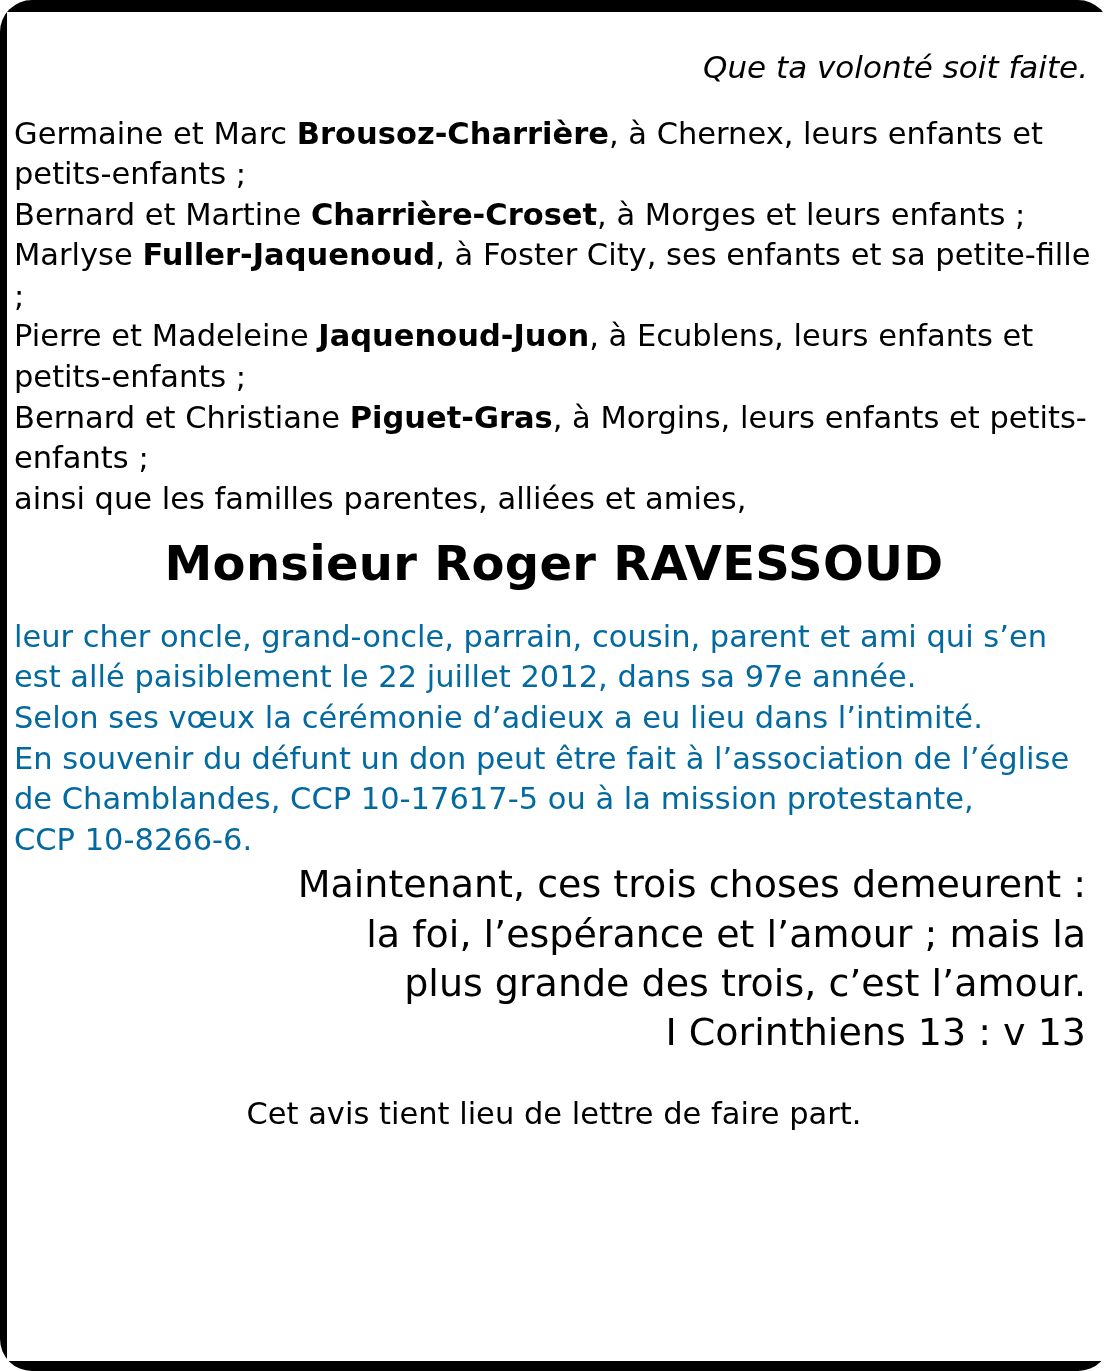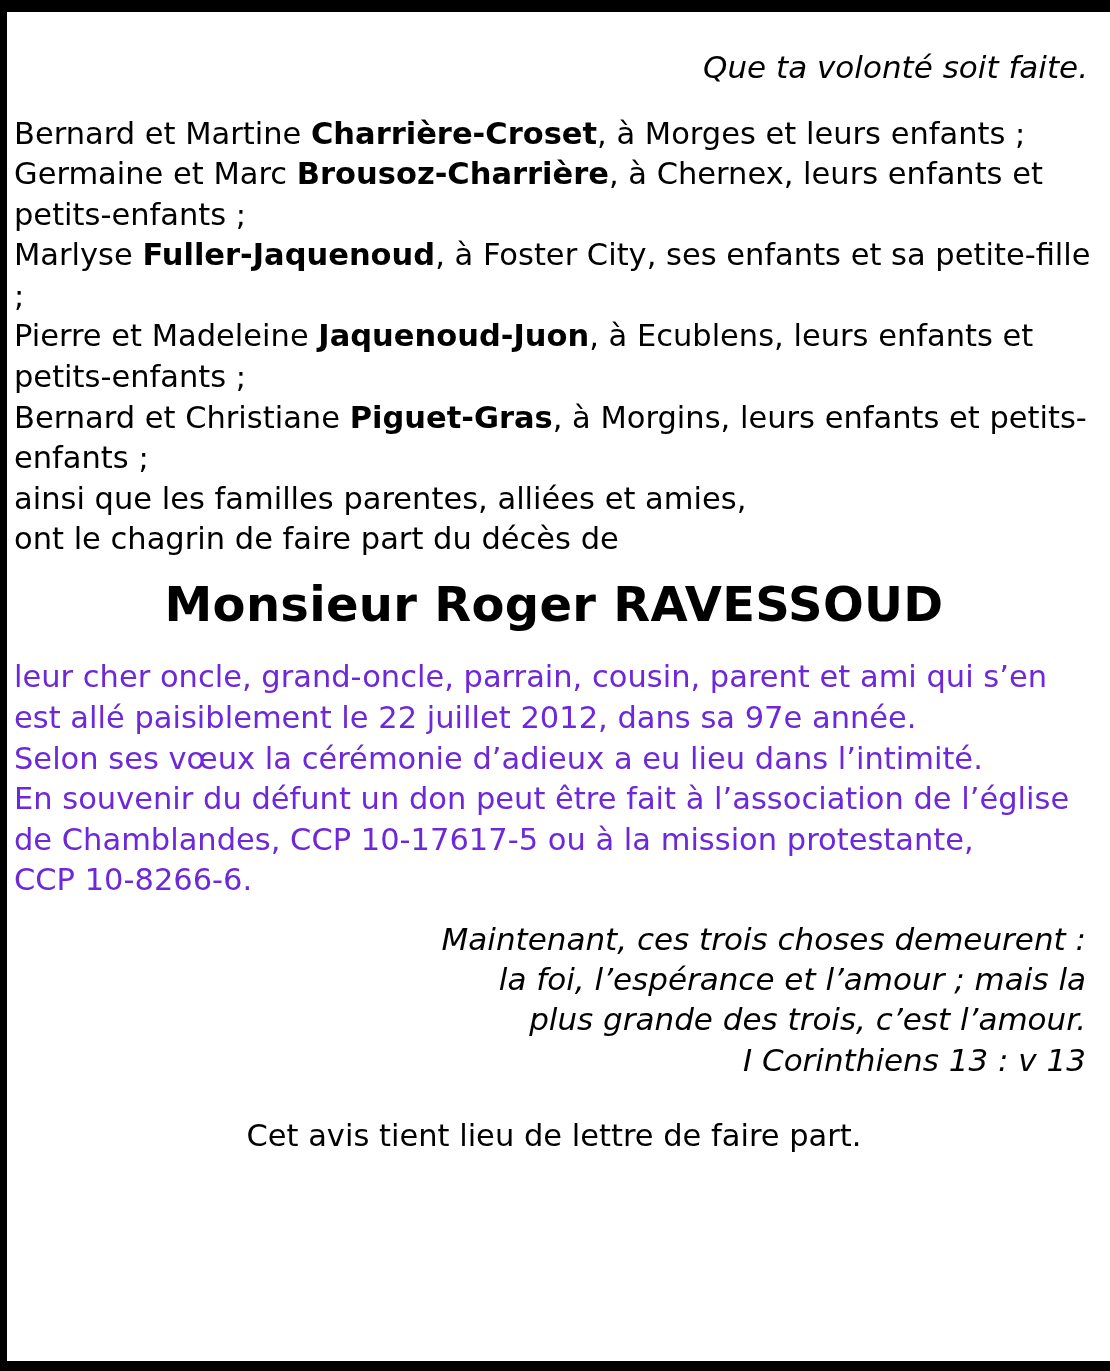--- a/index.html
+++ b/index.html
@@ -10,20 +10,21 @@
   body {
     font-family: "DejaVu Sans", sans-serif;
   }
   .page {
     position: relative;
     width: 1110px;
     height: 1371px;
     background: #ffffff;
     box-sizing: border-box;
     overflow: hidden;
+    border-radius: 32px;
   }
   .top-rule {
     position: absolute;
     top: 0;
     left: 0;
     width: 1110px;
     height: 12px;
     background: #000000;
   }
   .content {
@@ -64,30 +65,28 @@
     font-size: 48px;
     line-height: 1.2;
     margin-top: 16px;
     margin-bottom: 24px;
     letter-spacing: 0.3px;
   }
 
   .body-text {
     font-size: 30.5px;
     line-height: 1.33;
-    color: #6d28d9;
+    color: #0369a1;
   }
   .body-text p { margin: 0; }
 
   .closing-verse {
     text-align: right;
-    font-style: italic;
-    font-size: 31px;
+    font-size: 38px;
     line-height: 1.3;
-    margin-top: 18px;
     padding-right: 8px;
   }
   .closing-verse div { white-space: nowrap; }
 
   .footer-note {
     text-align: center;
     font-size: 30.5px;
     margin-top: 38px;
   }
   .bottom-rule {
@@ -115,27 +114,26 @@
   <div class="top-rule"></div>
   <div class="left-rule"></div>
 
   <div class="content">
 
     <div class="epigraph">
       <div>Que ta volonté soit faite.</div>
     </div>
 
     <div class="family" id="family-list">
+        <p>Germaine et Marc <b>Brousoz-Charrière</b>, à Chernex, leurs enfants et petits-enfants ;</p>
         <p>Bernard et Martine <b>Charrière-Croset</b>, à Morges et leurs enfants ;</p>
-        <p>Germaine et Marc <b>Brousoz-Charrière</b>, à Chernex, leurs enfants et petits-enfants ;</p>
         <p>Marlyse <b>Fuller-Jaquenoud</b>, à Foster City, ses enfants et sa petite-fille ;</p>
         <p>Pierre et Madeleine <b>Jaquenoud-Juon</b>, à Ecublens, leurs enfants et petits-enfants ;</p>
         <p>Bernard et Christiane <b>Piguet-Gras</b>, à Morgins, leurs enfants et petits-enfants ;</p>
         <p>ainsi que les familles parentes, alliées et amies,</p>
-        <p>ont le chagrin de faire part du décès de</p>
       </div>
 
     <div class="deceased-name">Monsieur Roger RAVESSOUD</div>
 
     <div class="body-text" id="notice-body">
         <p>leur cher oncle, grand-oncle, parrain, cousin, parent et ami qui s’en est allé paisiblement le 22 juillet 2012, dans sa 97e année.</p>
         <p>Selon ses vœux la cérémonie d’adieux a eu lieu dans l’intimité.</p>
         <p>En souvenir du défunt un don peut être fait à l’association de l’église de Chamblandes, CCP 10-17617-5 ou à la mission protestante,</p>
         <p>CCP 10-8266-6.</p>
       </div>

